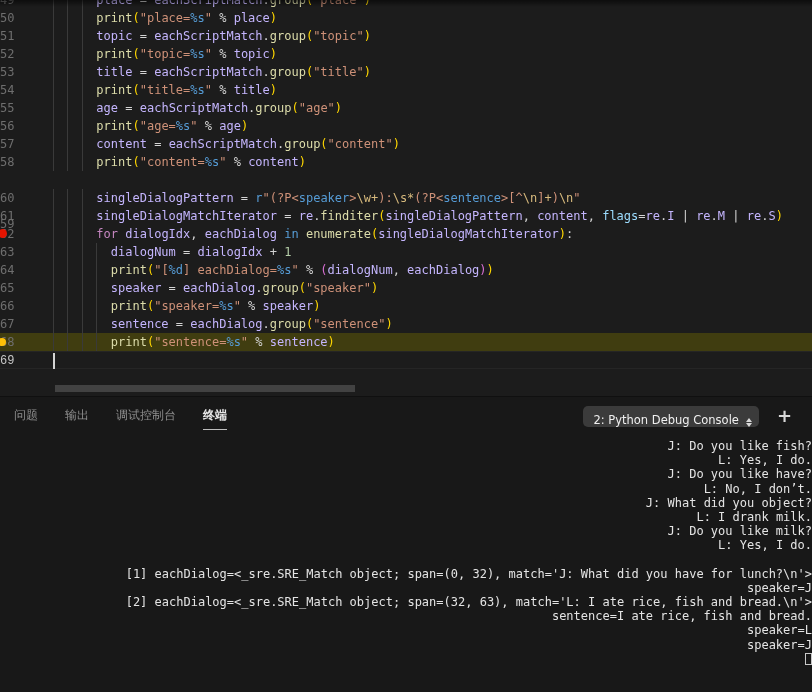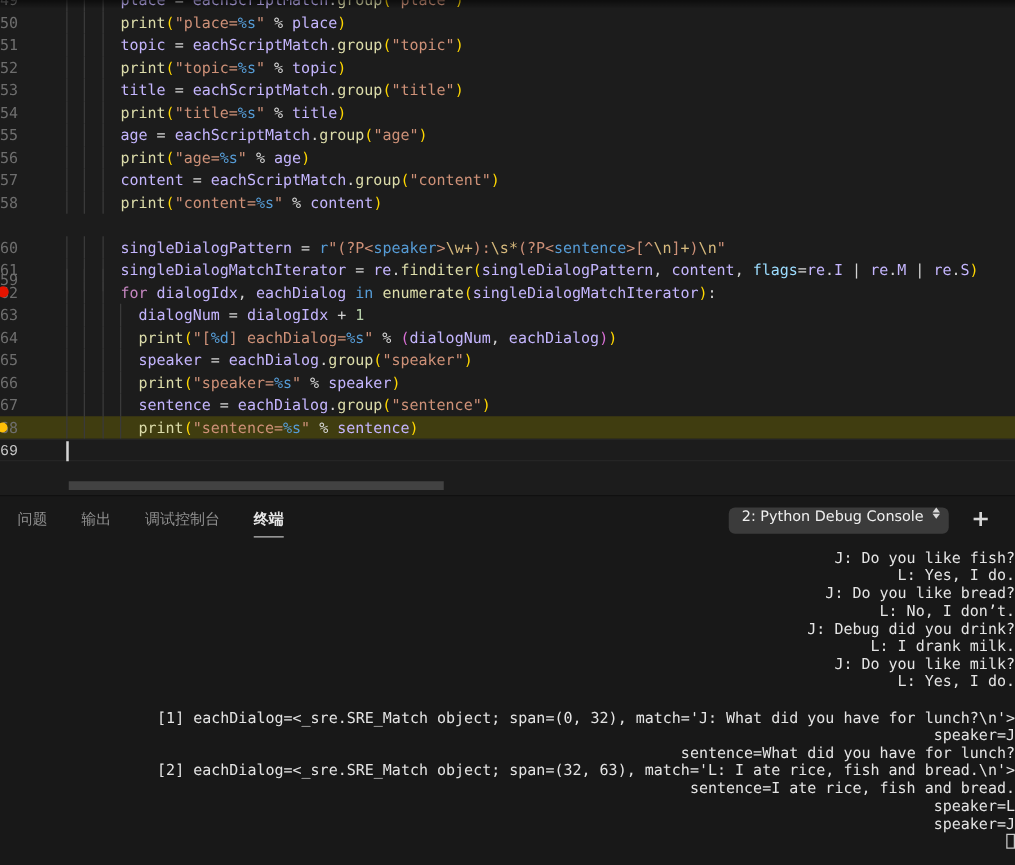--- a/index.html
+++ b/index.html
@@ -39,21 +39,21 @@
   .t-rxe { color:#d7ba7d; }
   .t-rxn { color:#569cd6; }
   .hscrollbar { position:absolute; left:55px; top:385px; width:300px; height:7px; background:#424242; z-index:4; }
   
   .panel { position:absolute; left:0; top:396px; width:812px; height:296px; background:#181818; border-top:1px solid #101010; }
   .panel-tabs { position:absolute; left:0; top:0; width:812px; height:38px; display:flex; align-items:center; padding-left:14px; }
   .tab { font-family:"DejaVu Sans","Liberation Sans",sans-serif; font-size:12px; color:#8f8f8f; margin-right:27px; cursor:default; position:relative; padding:4px 0 6px 0; }
   .tab.active { color:#e6e6e6; font-weight:bold; }
   .tab.active::after { content:""; position:absolute; left:0; right:0; bottom:0; height:1px; background:#bdbdbd; }
   .panel-actions { position:absolute; right:20px; top:0; height:38px; display:flex; align-items:center; gap:18px; }
-  .console-select { display:flex; align-items:flex-start; background:#3b3b3b; border-radius:5px; height:21px; padding:0 7px 0 10px;
+  .console-select { display:flex; align-items:flex-end; background:#3b3b3b; border-radius:5px; height:21px; padding:0 7px 0 10px;
     font-family:"DejaVu Sans","Liberation Sans",sans-serif; font-size:11.5px; color:#f0f0f0; }
   .stepper { display:flex; flex-direction:column; justify-content:center; margin-left:7px; gap:1px; }
   .stepper .up    { width:0; height:0; border-left:3.5px solid transparent; border-right:3.5px solid transparent; border-bottom:4.5px solid #d9d9d9; }
   .stepper .down  { width:0; height:0; border-left:3.5px solid transparent; border-right:3.5px solid transparent; border-top:4.5px solid #d9d9d9; }
   .plus-btn { color:#d8d8d8; font-size:18px; font-weight:bold; line-height:18px;
     font-family:"DejaVu Sans","Liberation Sans",sans-serif; cursor:default; }
   .terminal { position:absolute; left:0; top:40px; width:812px; height:256px; overflow:hidden; padding:2px 0 0 9px;text-align:right; }
   .tl { height:14.2px; line-height:14.2px; font-size:12px; color:#e4e4e4; white-space:pre; }
   .term-cursor { display:inline-block; width:7px; height:12px; border:1px solid #c9c9c9; margin-top:1px; }
 </style>
@@ -99,30 +99,29 @@
         <span class="stepper">
           <span class="up"></span>
             <span class="down"></span>
         </span>
       </div>
       <div class="plus-btn">+</div>
     </div>
     <div class="terminal" id="terminal">
         <div class="tl">J: Do you like fish?</div>
         <div class="tl">L: Yes, I do.</div>
-        <div class="tl">J: Do you like bread?</div>
+        <div class="tl">J: Do you like have?</div>
         <div class="tl">L: No, I don’t.</div>
-        <div class="tl">J: Debug did you drink?</div>
+        <div class="tl">J: What did you object?</div>
         <div class="tl">L: I drank milk.</div>
         <div class="tl">J: Do you like milk?</div>
         <div class="tl">L: Yes, I do.</div>
         <div class="tl">&nbsp;</div>
         <div class="tl">[1] eachDialog=&lt;_sre.SRE_Match object; span=(0, 32), match='J: What did you have for lunch?\n'&gt;</div>
         <div class="tl">speaker=J</div>
-        <div class="tl">sentence=What did you have for lunch?</div>
         <div class="tl">[2] eachDialog=&lt;_sre.SRE_Match object; span=(32, 63), match='L: I ate rice, fish and bread.\n'&gt;</div>
         <div class="tl">sentence=I ate rice, fish and bread.</div>
         <div class="tl">speaker=L</div>
         <div class="tl">speaker=J</div>
         <div class="tl"><span class="term-cursor"></span></div>
       </div>
   </div>
 </div>
 
 </body></html>

